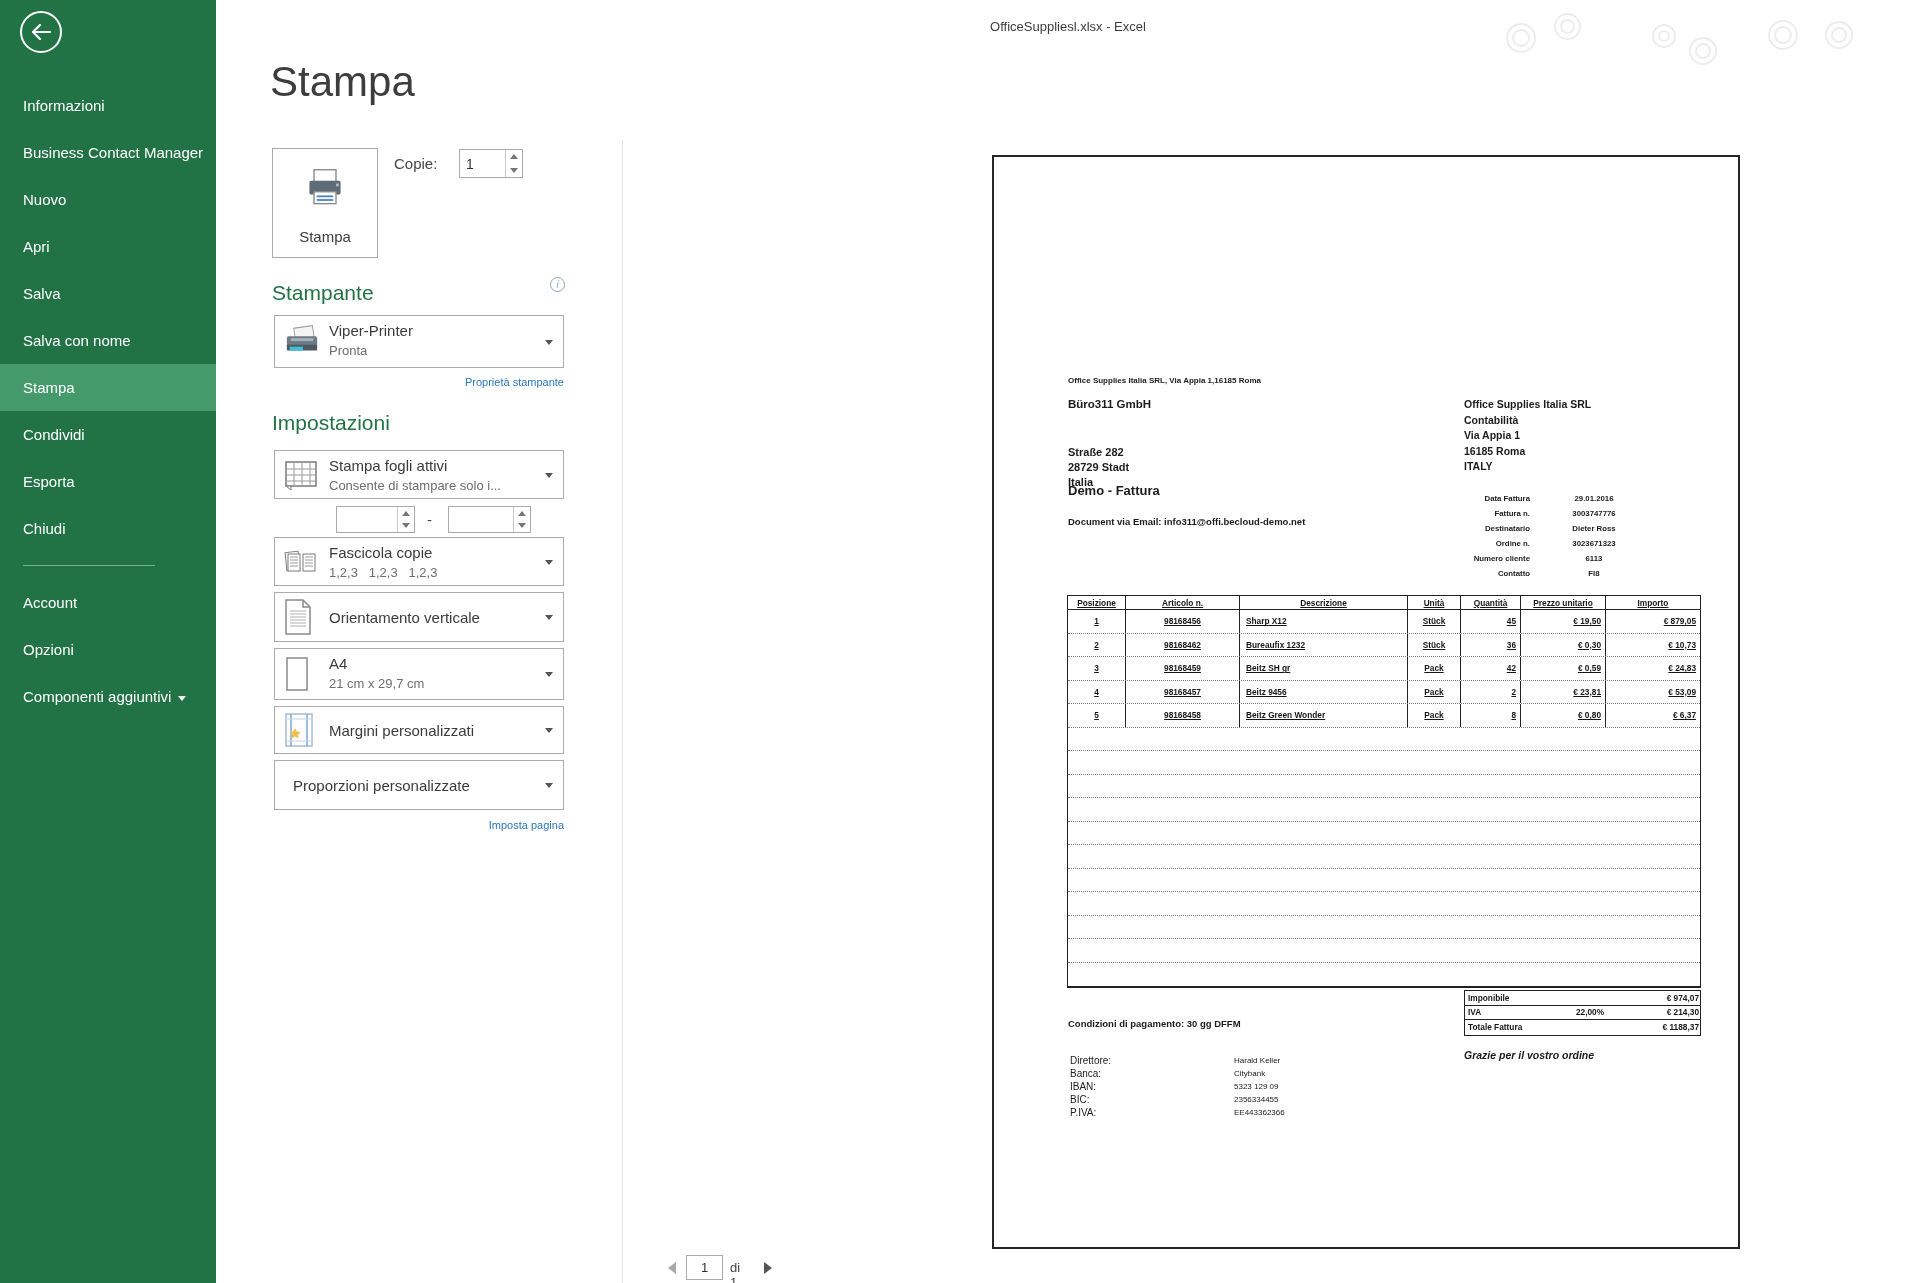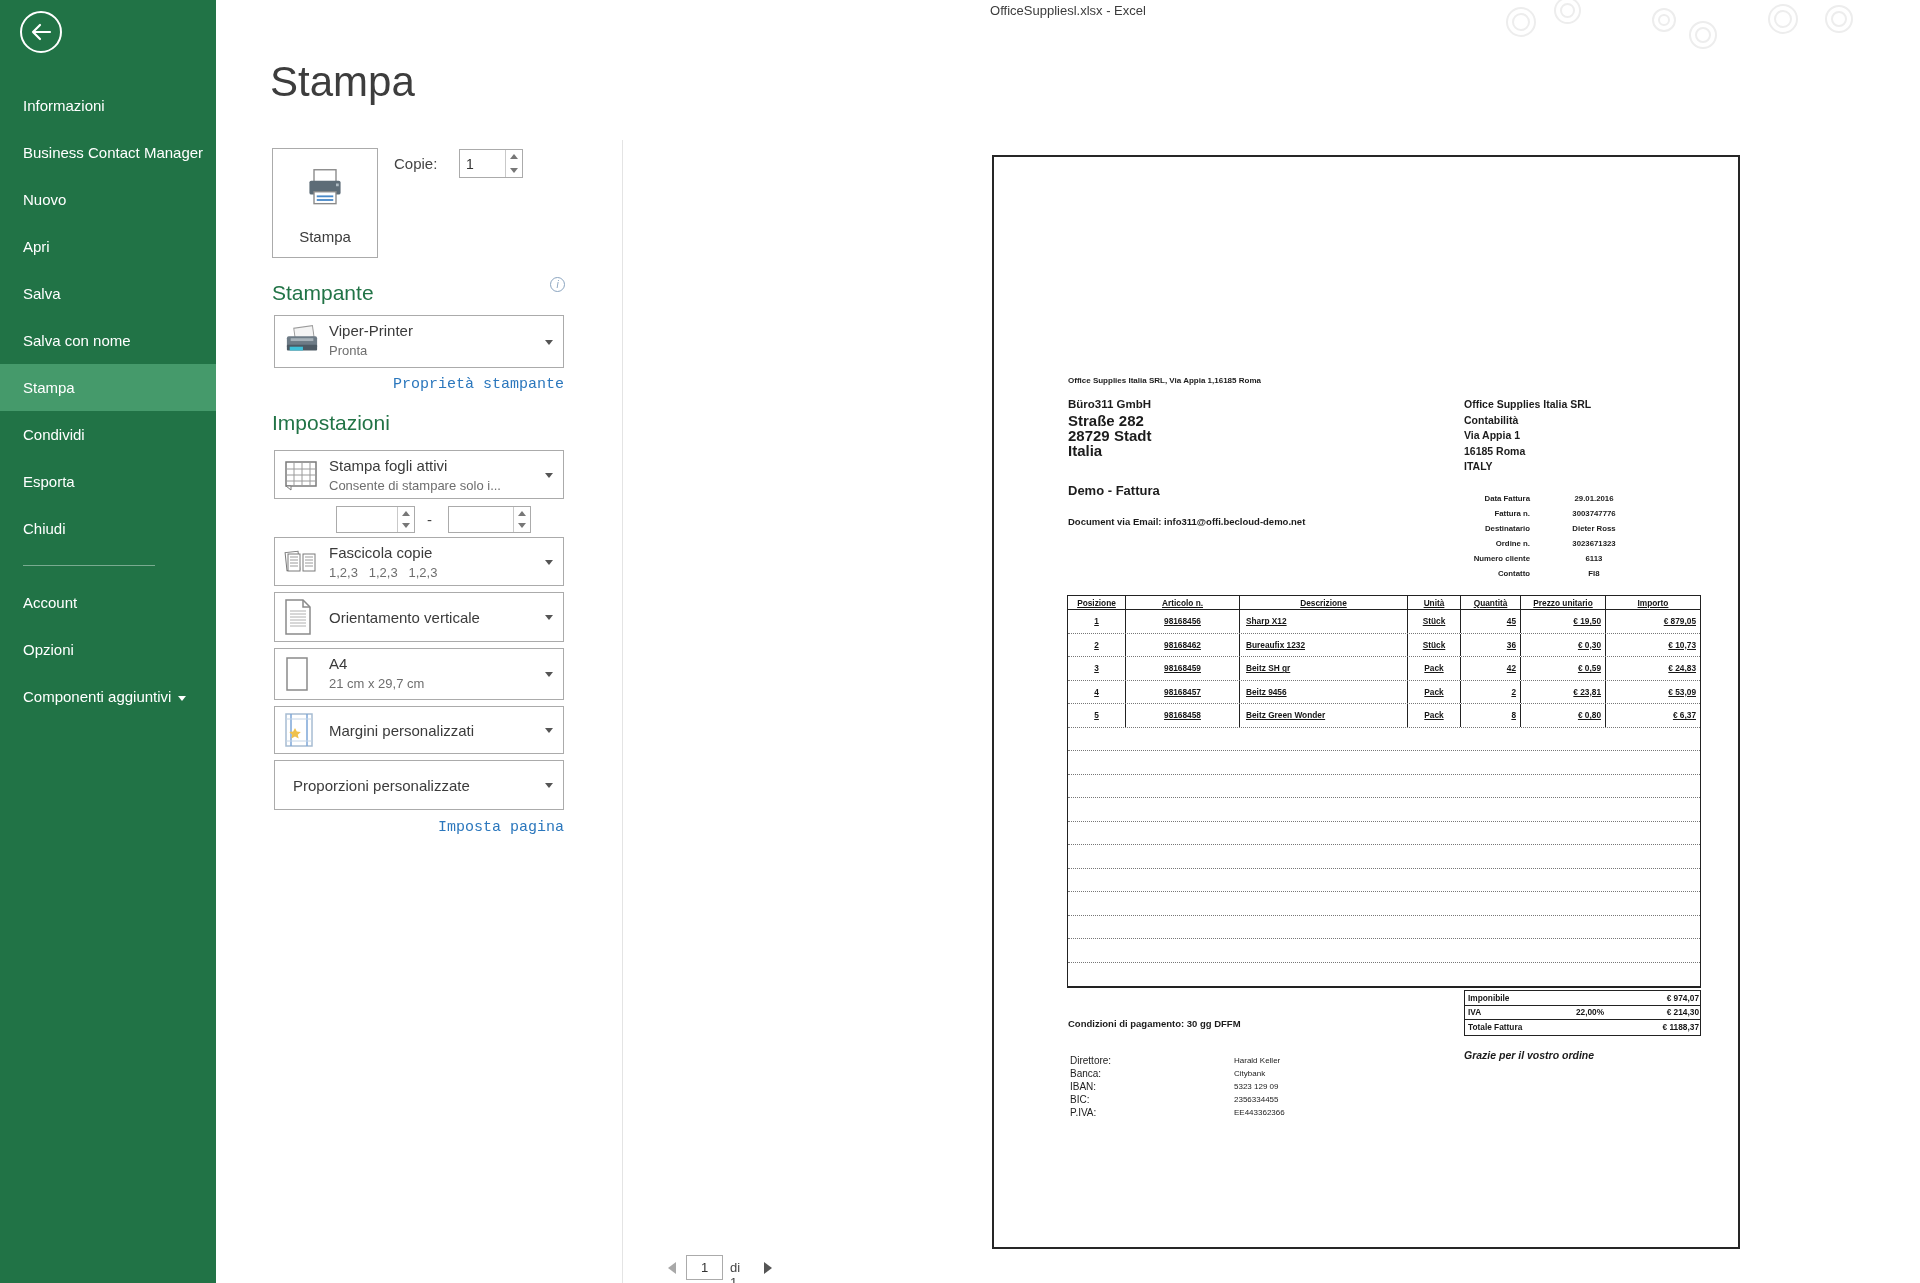--- a/index.html
+++ b/index.html
@@ -1,21 +1,21 @@
 <!DOCTYPE html>
 <html><head>
 <meta charset="utf-8">
 <style>
   html,body{margin:0;padding:0;background:#fff;}
   *{box-sizing:border-box;}
   .app{position:relative;width:1920px;height:1283px;background:#fff;overflow:hidden;
        font-family:"Liberation Sans",sans-serif;color:#444;}
 
   
-  .titlebar{position:absolute;left:216px;top:0;right:0;height:30px;background:#fff;}
+  .titlebar{position:absolute;left:216px;top:16px;right:0;height:30px;background:#fff;}
   .win-title{position:absolute;left:0;right:0;top:3px;text-align:center;font-size:13px;color:#3c3c3c;}
   .swirl{position:absolute;border:2px solid #ededed;border-radius:50%;}
   .swirl::before{content:"";position:absolute;inset:4px;border:2px solid #ededed;border-radius:50%;}
 
   
   .sidebar{position:absolute;left:0;top:0;width:216px;height:1283px;background:#217346;}
   .backbtn{position:absolute;left:20px;top:11px;width:42px;height:42px;border:2px solid #fff;
            border-radius:50%;display:flex;align-items:center;justify-content:center;cursor:pointer;}
   .nav{position:absolute;left:0;top:82px;width:216px;}
   .nav-item{padding:14px 12px 14px 23px;font-size:15px;line-height:19px;color:#fff;cursor:pointer;}
@@ -57,36 +57,36 @@
   .combo.single .t{top:50%;transform:translateY(-50%);}
   .printer-combo{top:315px;height:53px;}
   .c-what{top:450px;height:49px;}
   .c-collate{top:537px;height:49px;text-decoration:underline;}
   .c-orient{top:592px;height:50px;}
   .c-paper{top:648px;height:52px;}
   .c-margin{top:706px;height:48px;}
   .c-scale{top:760px;height:50px;}
   .c-scale .t{left:18px;}
 
-  .link{position:absolute;left:274px;width:290px;text-align:right;font-size:15px;color:#2b77bd;cursor:pointer;text-decoration:none;font-family:Liberation Mono, monospace;}
+  .link{position:absolute;left:274px;width:290px;text-align:right;font-size:11px;color:#2b77bd;cursor:pointer;text-decoration:none;}
   .prop-link{top:376px;} .setup-link{top:819px;}
   .pages-label{position:absolute;left:276px;top:537px;font-size:15px;color:#444;}
   .pages-box1{left:336px;top:506px;width:79px;height:27px;}
   .pages-box2{left:448px;top:506px;width:83px;height:27px;}
   .pages-dash{position:absolute;left:427px;top:511px;font-size:15px;color:#444;}
 
   .vdivider{position:absolute;left:622px;top:140px;bottom:0;width:1px;background:#e4e4e4;}
 
   
   .page{position:absolute;left:992px;top:155px;width:748px;height:1094px;background:#fff;
         border:2px solid #262626;}
   .inv{position:absolute;color:#1c1c1c;font-weight:bold;white-space:nowrap;}
   .inv-sender{left:74px;top:219px;font-size:8px;}
   .inv-buyer-name{left:74px;top:241px;font-size:11.5px;}
-  .inv-buyer-addr{left:74px;top:256px;font-size:15px;line-height:15px;}
+  .inv-buyer-addr{left:74px;top:288px;font-size:11px;line-height:15px;}
   .inv-company{left:470px;top:240px;font-size:10.5px;line-height:15.5px;}
   .inv-doctitle{left:74px;top:326px;font-size:13px;}
   .inv-email{left:74px;top:359px;font-size:9.5px;}
 
   .inv-details{position:absolute;left:380px;top:334px;}
   .det-row{display:flex;height:15px;align-items:center;}
   .det-label{width:156px;text-align:right;font-size:7.8px;font-weight:bold;color:#1c1c1c;}
   .det-value{width:120px;margin-left:4px;text-align:center;font-size:7.8px;font-weight:bold;color:#1c1c1c;}
 
   .tbl{position:absolute;left:73px;top:438px;width:634px;border:1px solid #222;border-bottom-width:2px;

